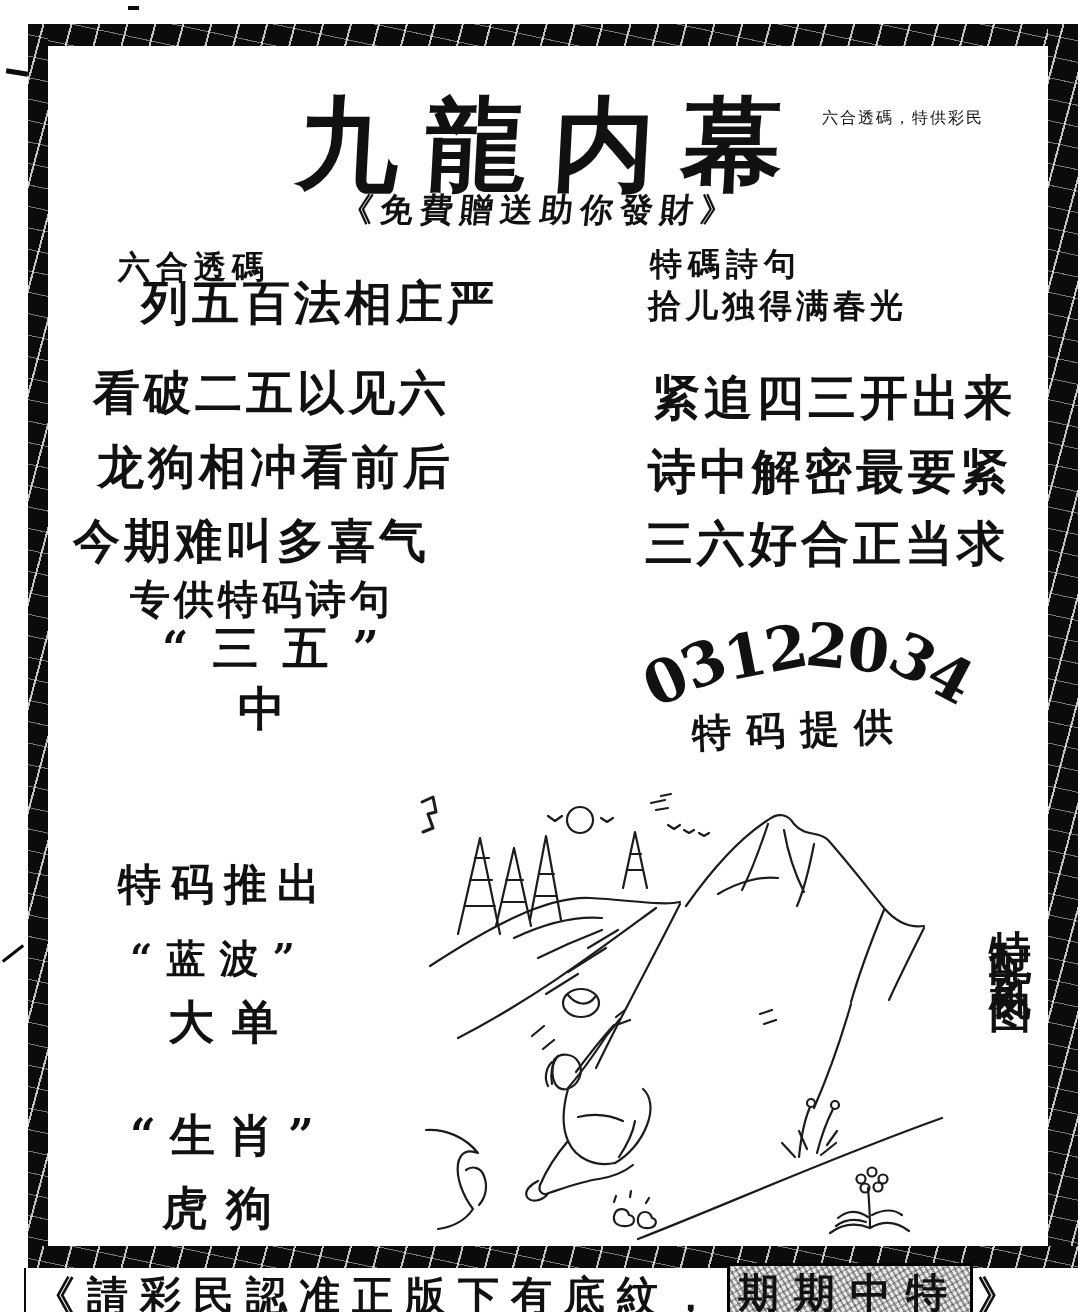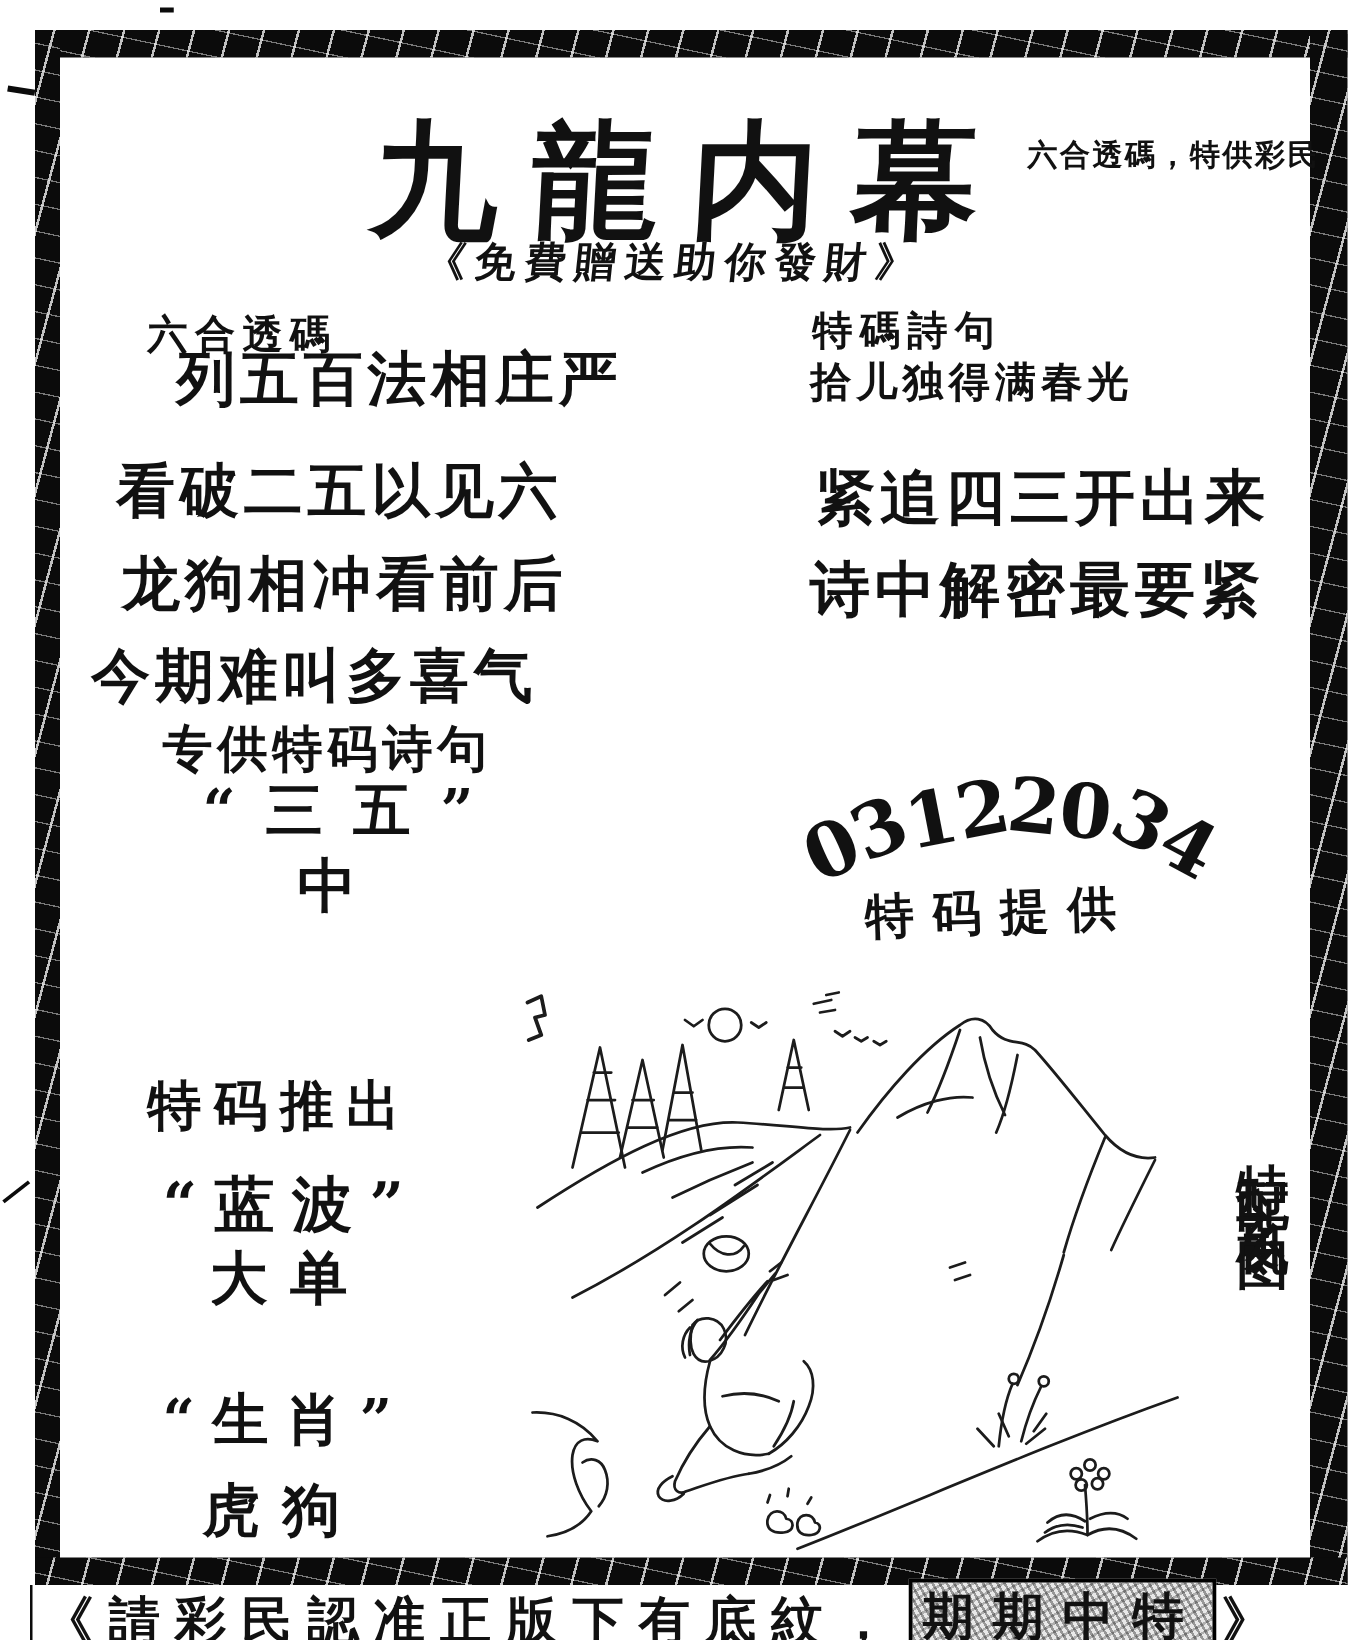--- a/index.html
+++ b/index.html
@@ -6,21 +6,21 @@
   .page{position:relative;width:1080px;height:1312px;background:#ffffff;overflow:hidden;
         font-family:"DejaVu Serif", serif;color:#111;}
   .abs{position:absolute;white-space:nowrap;}
   
   .bar{position:absolute;background:
     repeating-linear-gradient(105deg, rgba(255,255,255,0) 0 14px, rgba(255,255,255,.75) 14px 16px, rgba(255,255,255,0) 16px 27px),
     repeating-linear-gradient(12deg, rgba(255,255,255,0) 0 9px, rgba(255,255,255,.45) 9px 10px, rgba(255,255,255,0) 10px 21px),
     #0b0b0b;}
   .title{font-size:102px;font-weight:900;letter-spacing:26px;text-indent:26px;text-align:center;
          transform:skewX(-3deg);}
-  .tagline{font-size:24px;font-weight:700;letter-spacing:2px;}
+  .tagline{font-size:16px;font-weight:400;letter-spacing:2px;}
   .subtitle{font-size:33px;font-weight:800;letter-spacing:7px;text-align:center;transform:skewX(-6deg);}
   .colhead{font-size:32px;font-weight:800;letter-spacing:6px;}
   .pline{font-size:47px;font-weight:700;letter-spacing:4px;}
   .note{font-size:40px;font-weight:700;letter-spacing:4px;}
   .quote{font-size:46px;font-weight:700;letter-spacing:24px;}
   .big{font-size:46px;font-weight:700;letter-spacing:18px;}
   .num{position:absolute;font-size:60px;font-weight:700;}
   .numlabel{font-size:39px;font-weight:700;letter-spacing:15px;}
   .issue{font-size:50px;font-weight:700;letter-spacing:6px;}
   .release{font-size:43px;font-weight:700;letter-spacing:10px;}
@@ -59,31 +59,32 @@
   <div class="abs pline" style="left:97px;top:436px;">龙狗相冲看前后</div>
   <div class="abs pline" style="left:73px;top:510px;">今期难叫多喜气</div>
   <div class="abs note" style="left:130px;top:572px;">专供特码诗句</div>
   <div class="abs quote" style="left:162px;top:618px;">“三五”</div>
   <div class="abs pline" style="left:238px;top:678px;">中</div>
 
   <div class="abs colhead" style="left:650px;top:243px;">特碼詩句</div>
   <div class="abs pline" style="left:648px;top:284px;font-size:33px;">拾儿独得满春光</div>
   <div class="abs pline" style="left:652px;top:366px;font-size:48px;">紧追四三开出来</div>
   <div class="abs pline" style="left:648px;top:440px;font-size:48px;">诗中解密最要紧</div>
+  <div class="abs pline" style="left:645px;top:512px;font-size:48px;">三六好合正当求</div>
 
   <div class="abs" style="left:628px;top:615px;width:370px;height:120px;">
     <span class="num" style="left:15px;top:22px;transform:rotate(-24deg);">03</span>
     <span class="num" style="left:96px;top:2px;transform:rotate(-11deg);">12</span>
     <span class="num" style="left:178px;top:-2px;transform:rotate(6deg);">20</span>
     <span class="num" style="left:262px;top:18px;transform:rotate(28deg);">34</span>
   </div>
   <div class="abs numlabel" style="left:692px;top:703px;transform:rotate(-2deg);">特码提供</div>
 
   <div class="abs release" style="left:118px;top:856px;">特码推出</div>
-  <div class="abs quote" style="left:130px;top:932px;letter-spacing:14px;font-size:48px;">“蓝波”</div>
+  <div class="abs quote" style="left:130px;top:932px;letter-spacing:14px;font-size:39px;">“蓝波”</div>
   <div class="abs big" style="left:168px;top:992px;">大单</div>
   <div class="abs quote" style="left:130px;top:1106px;letter-spacing:14px;font-size:45px;">“生肖”</div>
   <div class="abs big" style="left:162px;top:1178px;">虎狗</div>
 
   <div class="abs vside" style="left:982px;top:896px;height:330px;">特配玄机图</div>
 
   <div class="abs" style="left:418px;top:776px;width:532px;height:472px;">
     <svg width="532" height="472" viewBox="0 0 532 472">
       <g stroke="#1c1c1c" fill="none" stroke-width="2.2" stroke-linecap="round" stroke-linejoin="round">
         <circle cx="162" cy="44" r="13"></circle>

